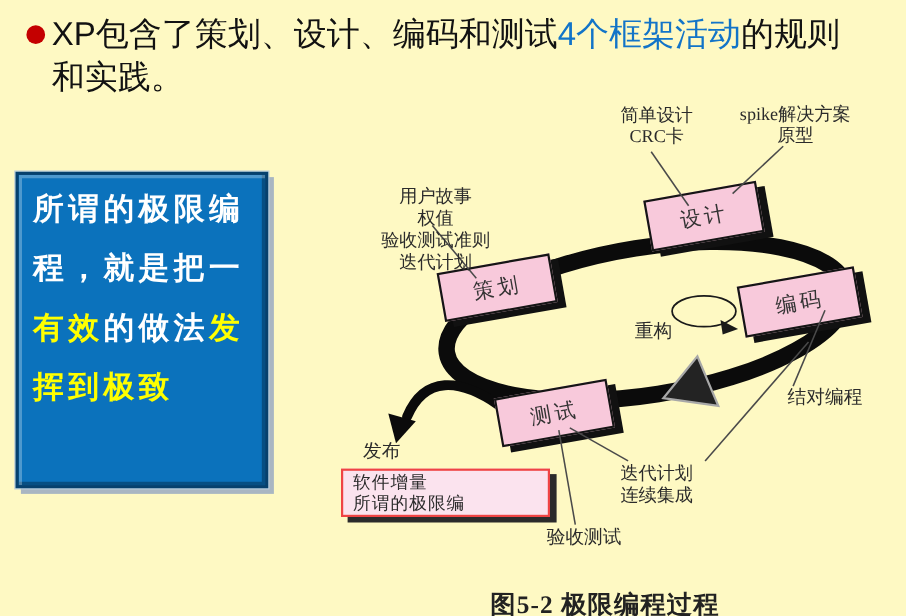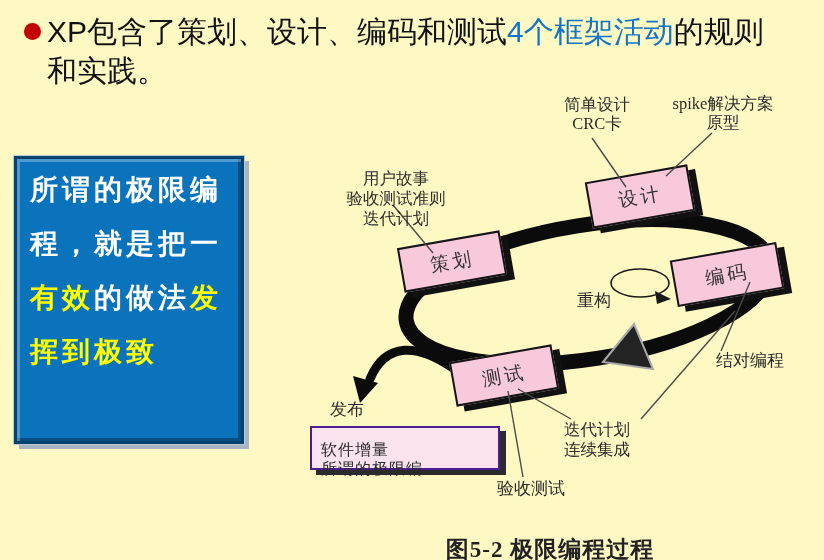--- a/index.html
+++ b/index.html
@@ -51,22 +51,22 @@
     display:flex; align-items:center; justify-content:center;
     font-size:19px; letter-spacing:3px; color:#333333;
   }
   .act-planning { left:110px; top:154px; width:104px; height:45px; }
   .act-design   { left:298px; top:88px;  width:104px; height:47px; }
   .act-coding   { left:383px; top:166px; width:108px; height:47px; }
   .act-testing  { left:162px; top:268px; width:104px; height:45px; }
 
   .increment-box {
     position:absolute; z-index:2; left:20px; top:341px; width:190px; height:44px;
-    background:#fbe3ee; border:2px solid #4c1d95; box-shadow:6px 5px 0 #2b2b2b;
-    padding:12px 0 0 9px; font-size:16px; line-height:19px;
+    background:#fbe3ee; border:2px solid #ef4444; box-shadow:6px 5px 0 #2b2b2b;
+    padding:2px 0 0 9px; font-size:16px; line-height:19px;
     letter-spacing:1px; color:#2b2b2b;
   }
 
   .lbl {
     position:absolute; z-index:4; color:#2b2b2b; font-size:16.5px;
     line-height:20px; white-space:nowrap;
   }
   .lbl.center { text-align:center; transform:translateX(-50%); }
   .lbl-user-stories   { left:106px; top:36px;margin-top:48px; }
   .lbl-simple-design  { left:307px; top:10px; line-height:19px; }
@@ -129,20 +129,21 @@
         <line x1="351" y1="334" x2="445" y2="226"></line>
         <line x1="218" y1="306" x2="233" y2="392"></line>
         <line x1="228" y1="304" x2="281" y2="334"></line>
       </g>
       <ellipse cx="350" cy="198" rx="29" ry="14" fill="none" stroke="#1a1a1a" stroke-width="1.6"></ellipse>
       <polygon points="381,214 365,206 367,219" fill="#1a1a1a"></polygon>
     </svg>
 
     <div class="lbl center lbl-user-stories">
       <div>用户故事</div>
+      <div>权值</div>
       <div>验收测试准则</div>
       <div>迭代计划</div>
     </div>
     <div class="lbl center lbl-simple-design">
       <div>简单设计</div>
       <div>CRC卡</div>
     </div>
     <div class="lbl center lbl-spike">
       <div>spike解决方案</div>
       <div>原型</div>

